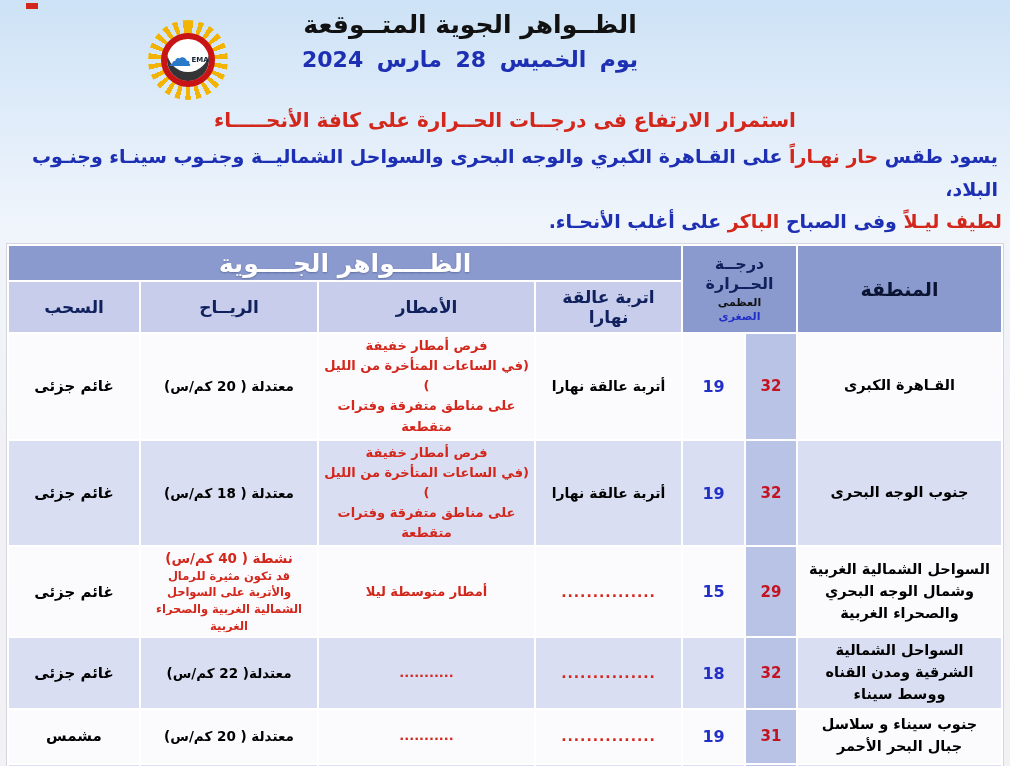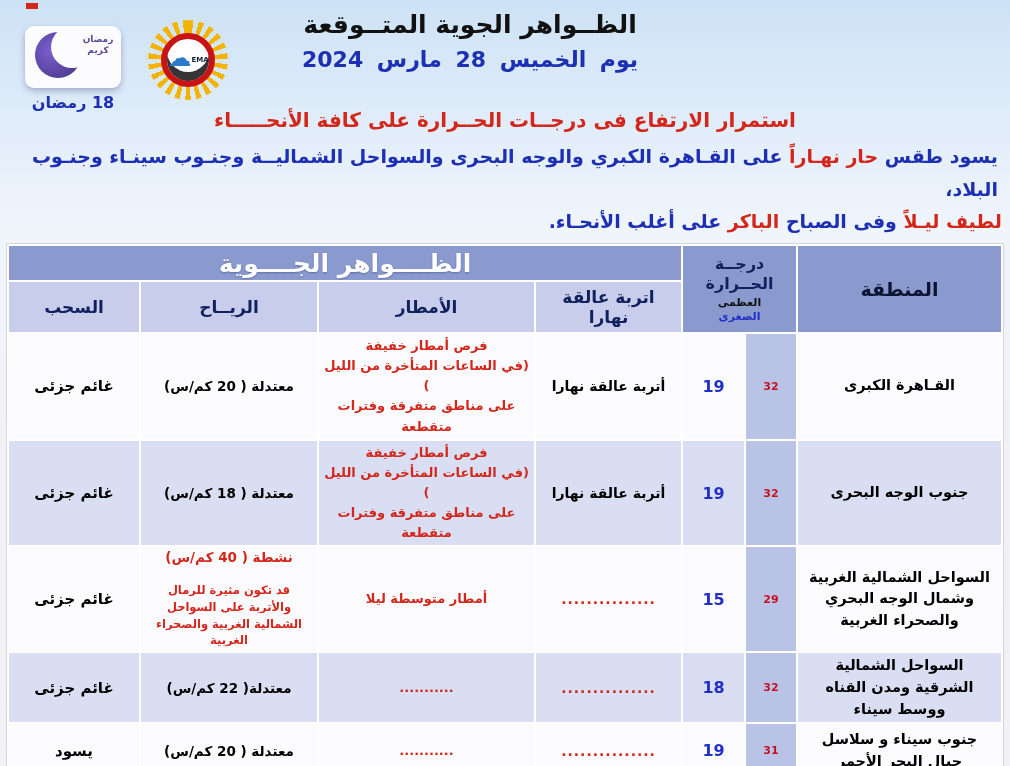--- a/index.html
+++ b/index.html
@@ -64,28 +64,28 @@
   tbody tr{background:#fbfbfe;}
   tbody tr:nth-child(even){background:var(--row_alt_bg);}
   tbody tr:nth-child(1){height:75px;}
   tbody tr:nth-child(2){height:75px;}
   tbody tr:nth-child(3){height:91px;}
   tbody tr:nth-child(4){height:54px;}
   tbody tr:nth-child(5){height:55px;}
   tbody tr:nth-child(6){height:54px;}
   tbody tr:nth-child(7){height:41px;}
   td.region{font-size:14.5px;font-weight:bold;color:#000;line-height:1.5;padding:2px 8px;}
-  td.tmax{background:var(--tmax_col_bg);color:var(--tmax_red);font-size:11px;font-weight:bold;text-align:center;}
+  td.tmax{background:var(--tmax_col_bg);color:var(--tmax_red);font-size:15px;font-weight:bold;text-align:center;}
   td.tmin{color:var(--tmin_blue);font-size:16px;font-weight:bold;}
   td.dust{font-size:14px;font-weight:bold;color:#000;}
   td.dust.red-dots{color:var(--accent_red);letter-spacing:1px;}
   td.rain{color:var(--accent_red);font-size:13px;font-weight:bold;line-height:1.55;}
   td.wind{font-size:13.5px;font-weight:bold;color:#000;}
   td.wind.wind-red{color:var(--accent_red);}
-  td.wind .wind-note{font-size:11.5px;color:var(--accent_red);line-height:1.45;margin-top:17px;}
+  td.wind .wind-note{font-size:11.5px;color:var(--accent_red);line-height:1.45;margin-top:2px;}
   td.clouds{font-size:15px;font-weight:bold;color:#000;}
 </style>
 </head>
 <body>
 
 <div class="red-tick"></div>
 
 <div class="top-header">
 
   <div class="title-block">
@@ -93,27 +93,20 @@
     <div class="date-line">يوم الخميس 28 مارس 2024</div>
   </div>
 
   <div class="ema-logo">
     <div class="ema-core">
       <span class="ema-text">EMA</span>
       <span class="ema-cloud">☁</span>
     </div>
   </div>
 
-  <div class="ramadan-logo">
-    <div class="ram-box">
-      <div class="crescent"></div>
-      <div class="ram-script">رمضان كريم</div>
-    </div>
-    <div class="ramadan-day">18 رمضان</div>
-  </div>
 </div>
 
 <div class="headline">استمرار الارتفاع فى درجــات الحــرارة على كافة الأنحـــــاء</div>
 
 <div class="summary">
   <div class="line1"><span>يسود طقس </span><span class="red-seg">حار نهـاراً </span><span>على القـاهرة الكبري والوجه البحرى والسواحل الشماليــة وجنـوب سينـاء وجنـوب البلاد،</span></div>
   <div class="line2"><span class="red-seg">لطيف ليـلاً </span><span>وفى الصباح </span><span class="red-seg">الباكر</span><span> على أغلب الأنحـاء.</span></div>
 </div>
 
 <table class="forecast">
@@ -206,21 +199,21 @@
         <td class="region">جنوب سيناء و سلاسل جبال البحر الأحمر</td>
         <td class="tmax">31</td>
         <td class="tmin">19</td>
         <td class="dust red-dots">...............</td>
         <td class="rain">
           <div>...........</div>
         </td>
         <td class="wind">
           <div>معتدلة ( 20 كم/س)</div>
         </td>
-        <td class="clouds">يسود</td>
+        <td class="clouds">مشمس</td>
       </tr>
       <tr>
         <td class="region">شمال الصعيد</td>
         <td class="tmax">33</td>
         <td class="tmin">17</td>
         <td class="dust">أتربة عالقة نهارا</td>
         <td class="rain"></td>
         <td class="wind"></td>
         <td class="clouds">غائم جزئى</td>
       </tr>

